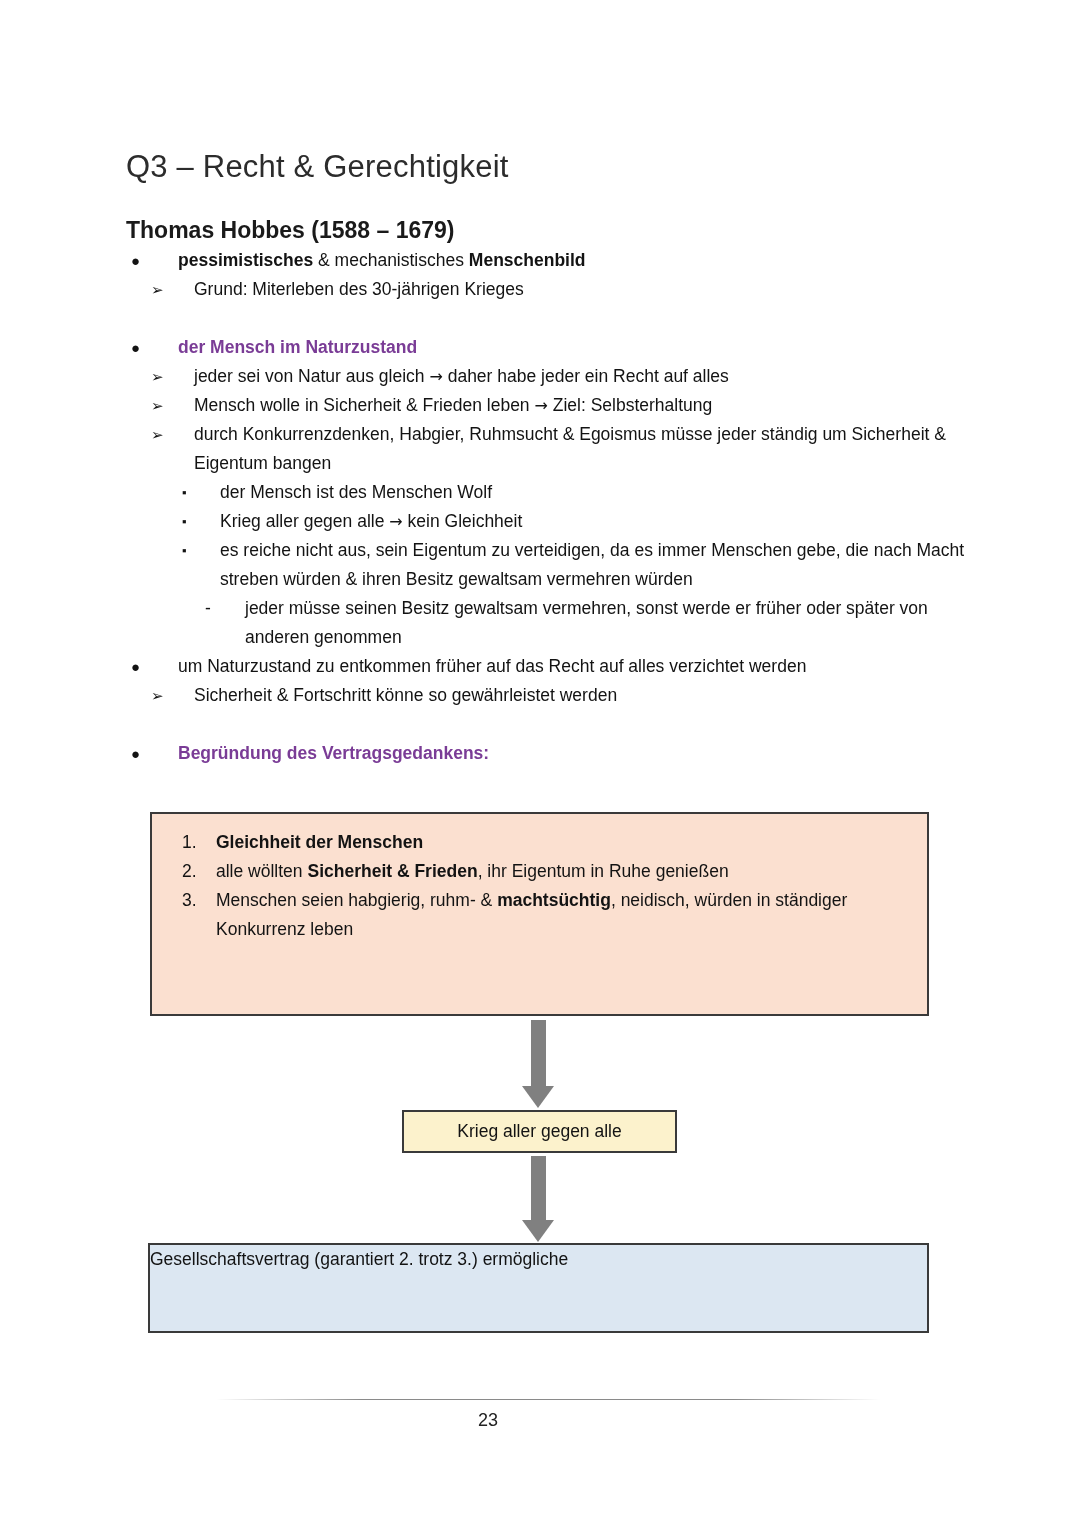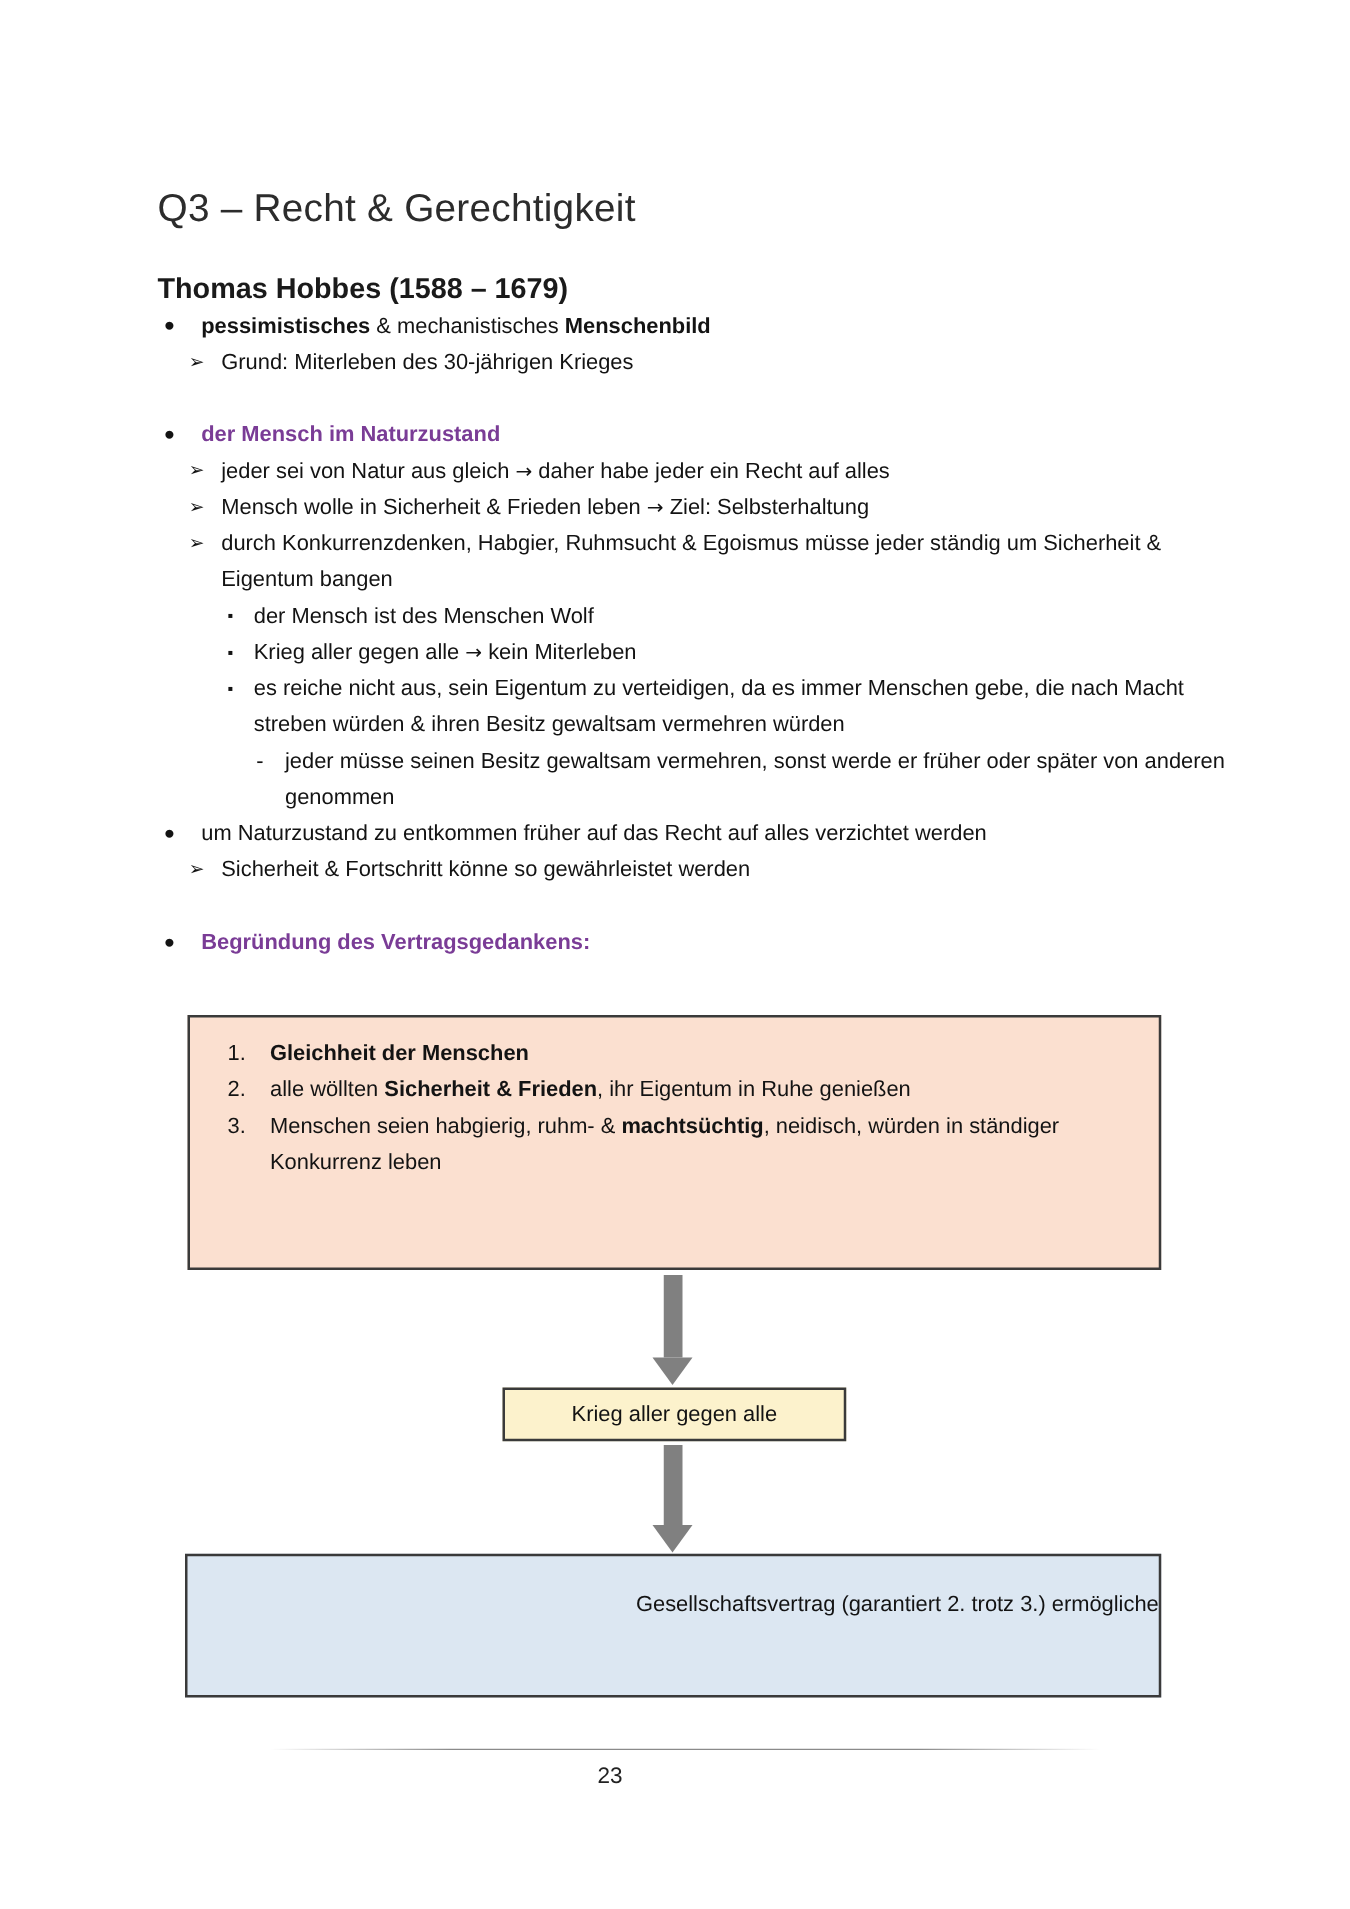--- a/index.html
+++ b/index.html
@@ -58,20 +58,21 @@
   }
   .li .marker {
     position: absolute;
     top: 0;
     font-size: 17.5px;
     line-height: 29px;
     color: #131313;
   }
   .li .body {
     display: block;
+    margin-left: 17px;
   }
 
   
   .lvl1 { margin-left: 161px; margin-right: 120px; }
   .lvl1 > .marker { left: -30px; font-size: 15px; }
 
   
   .lvl2 { margin-left: 177px; margin-right: 110px; }
   .lvl2 > .marker { left: -26px; font-size: 15px; }
 
@@ -112,24 +113,23 @@
     height: 43px;
     background: #FCF2CC;
     text-align: center;
     line-height: 39px;
     font-size: 17.5px;
   }
   .box-blue {
     left: 148px;
     top: 1243px;
     width: 781px;
-    height: 115px;
+    height: 90px;
     background: #DCE7F2;
-    text-align: right;
-    padding-top: 24px;
+    text-align: left;
   }
 
   
   .numrow {
     position: relative;
     padding-left: 46px;
     margin: 0;
   }
   .numrow .num {
     position: absolute;
@@ -229,21 +229,21 @@
       <span class="body">durch Konkurrenzdenken, Habgier, Ruhmsucht &amp; Egoismus müsse jeder ständig um Sicherheit &amp; Eigentum bangen</span>
     </div>
 
     <div class="li lvl3">
       <span class="marker">▪</span>
       <span class="body">der Mensch ist des Menschen Wolf</span>
     </div>
 
     <div class="li lvl3">
       <span class="marker">▪</span>
-      <span class="body"><span>Krieg aller gegen alle </span><span class="arrowglyph">→</span><span> kein Miterleben</span></span>
+      <span class="body"><span>Krieg aller gegen alle </span><span class="arrowglyph">→</span><span> kein Gleichheit</span></span>
     </div>
 
     <div class="li lvl3">
       <span class="marker">▪</span>
       <span class="body">es reiche nicht aus, sein Eigentum zu verteidigen, da es immer Menschen gebe, die nach Macht streben würden &amp; ihren Besitz gewaltsam vermehren würden</span>
     </div>
 
     <div class="li lvl4">
       <span class="marker">-</span>
       <span class="body">jeder müsse seinen Besitz gewaltsam vermehren, sonst werde er früher oder später von anderen genommen</span>

